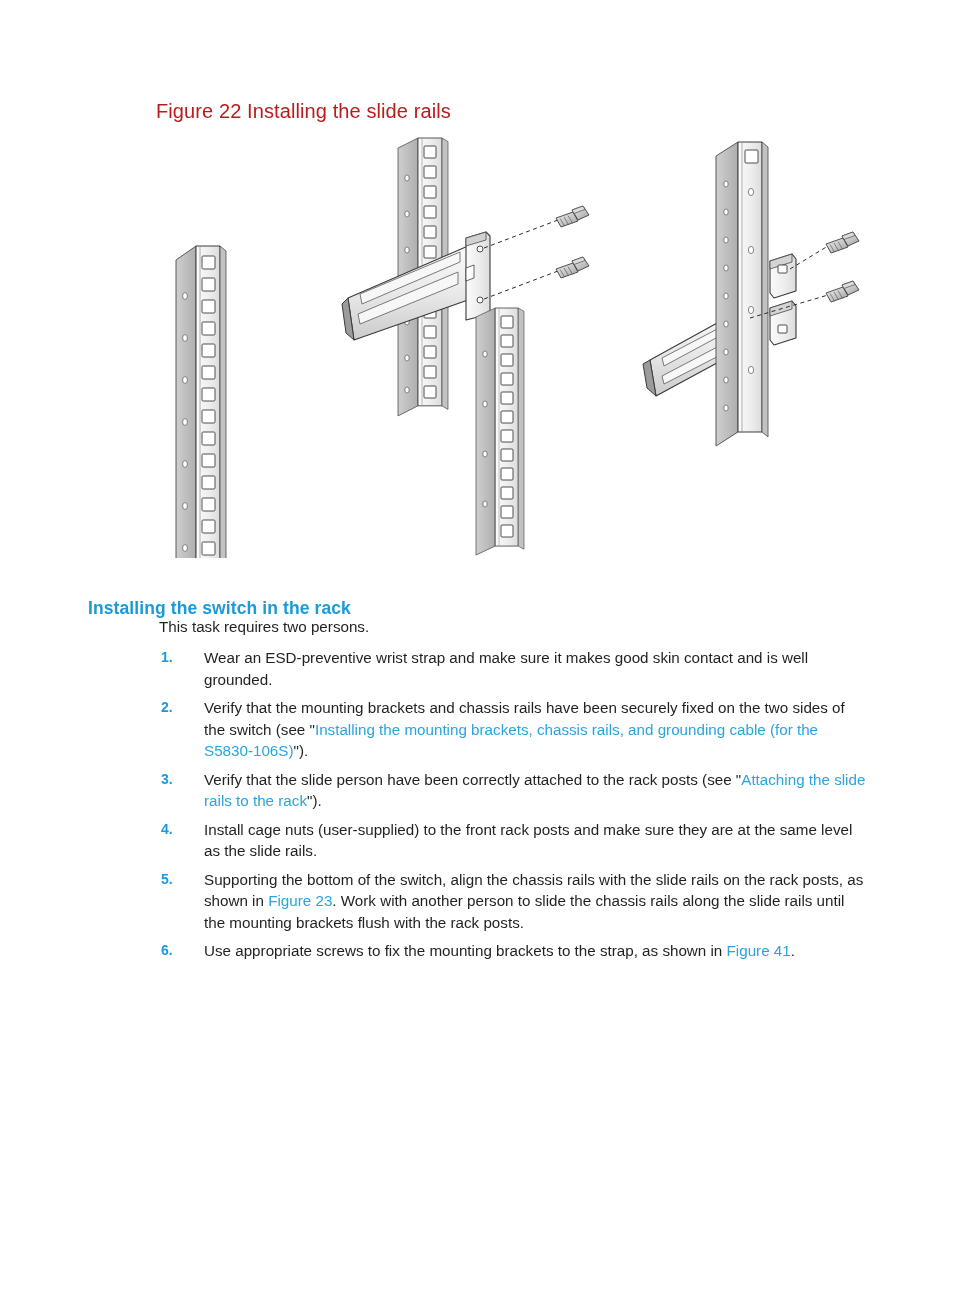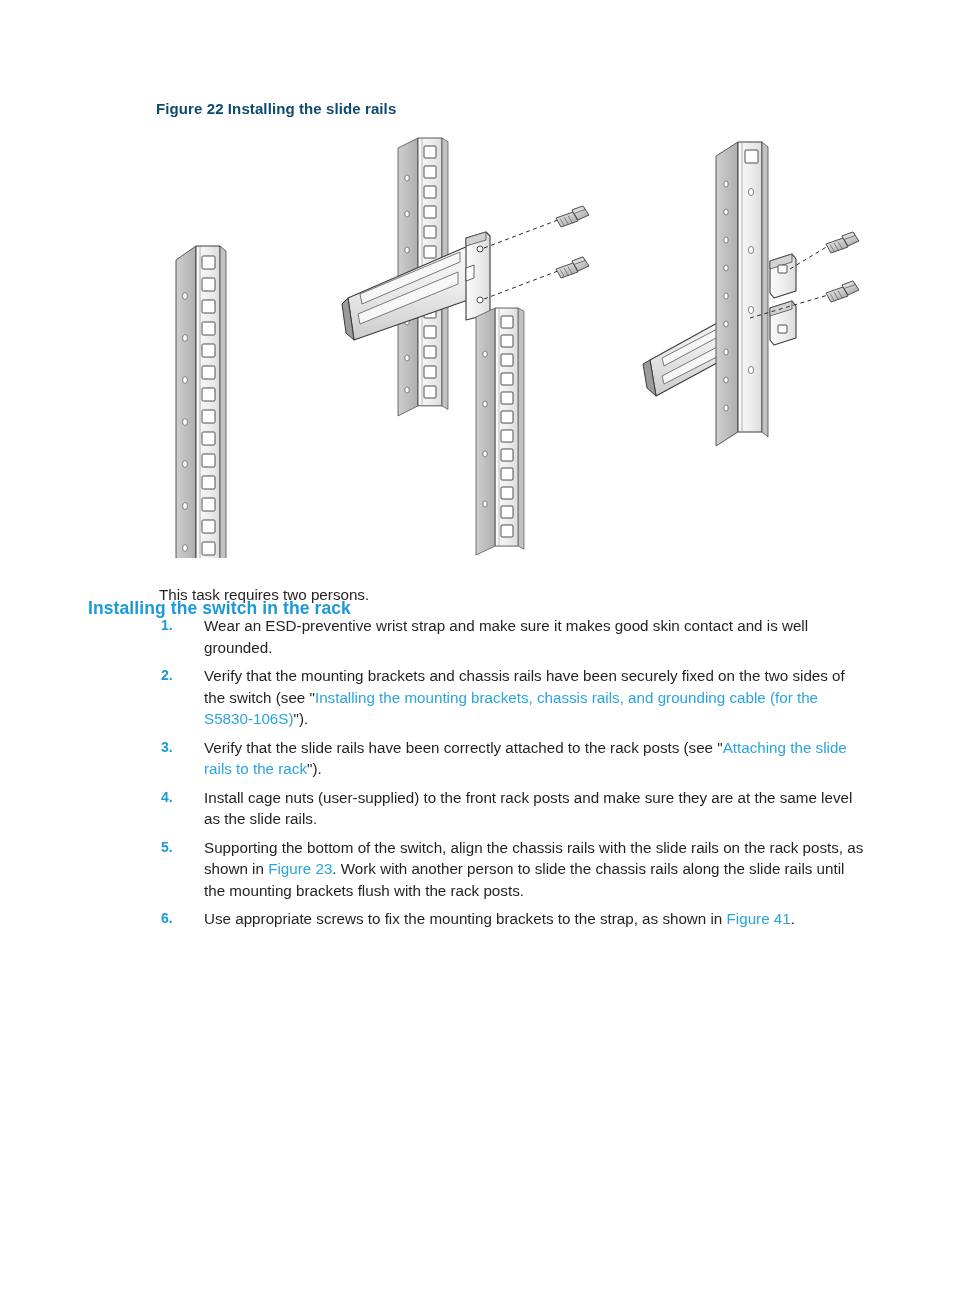--- a/index.html
+++ b/index.html
@@ -21,23 +21,23 @@
     width: 954px;
     height: 1296px;
     box-sizing: border-box;
   }
 
   
   .figure-caption {
     position: absolute;
     left: 156px;
     top: 100px;
-    font-size: 15px;
-    font-weight: bold;
-    color: #0c4a6e;
+    font-size: 20px;
+    font-weight: normal;
+    color: #b91c1c;
     letter-spacing: 0.1px;
     white-space: nowrap;
   }
 
   
   .figure-art {
     position: absolute;
     left: 150px;
     top: 128px;
     width: 720px;
@@ -54,21 +54,21 @@
     font-weight: bold;
     color: #1b9ad7;
     letter-spacing: 0.1px;
     white-space: nowrap;
   }
 
   
   .body-block {
     position: absolute;
     left: 159px;
-    top: 584px;
+    top: 616px;
     width: 710px;
   }
   .para {
     font-size: 15.2px;
     line-height: 21px;
     color: #231f20;
     margin: 0 0 10px 0;
   }
 
   ol.steps {
@@ -346,21 +346,21 @@
     </svg>
   </div>
 
   <h2 class="section-heading">Installing the switch in the rack</h2>
 
   <div class="body-block">
     <p class="para">This task requires two persons.</p>
     <ol class="steps">
         <li><span class="num">1.</span><span>Wear an ESD-preventive wrist strap and make sure it makes good skin contact and is well grounded.</span></li>
         <li><span class="num">2.</span><span>Verify that the mounting brackets and chassis rails have been securely fixed on the two sides of the switch (see "</span><span class="lnk">Installing the mounting brackets, chassis rails, and grounding cable (for the S5830-106S)</span><span>").</span></li>
-        <li><span class="num">3.</span><span>Verify that the slide rails have been correctly attached to the rack posts (see "</span><span class="lnk">Attaching the slide rails to the rack</span><span>").</span></li>
+        <li><span class="num">3.</span><span>Verify that the slide person have been correctly attached to the rack posts (see "</span><span class="lnk">Attaching the slide rails to the rack</span><span>").</span></li>
         <li><span class="num">4.</span><span>Install cage nuts (user-supplied) to the front rack posts and make sure they are at the same level as the slide rails.</span></li>
         <li><span class="num">5.</span><span>Supporting the bottom of the switch, align the chassis rails with the slide rails on the rack posts, as shown in </span><span class="lnk">Figure 23</span><span>. Work with another person to slide the chassis rails along the slide rails until the mounting brackets flush with the rack posts.</span></li>
         <li><span class="num">6.</span><span>Use appropriate screws to fix the mounting brackets to the strap, as shown in </span><span class="lnk">Figure 41</span><span>.</span></li>
       </ol>
   </div>
 
 
 </div>
 
 </body></html>

